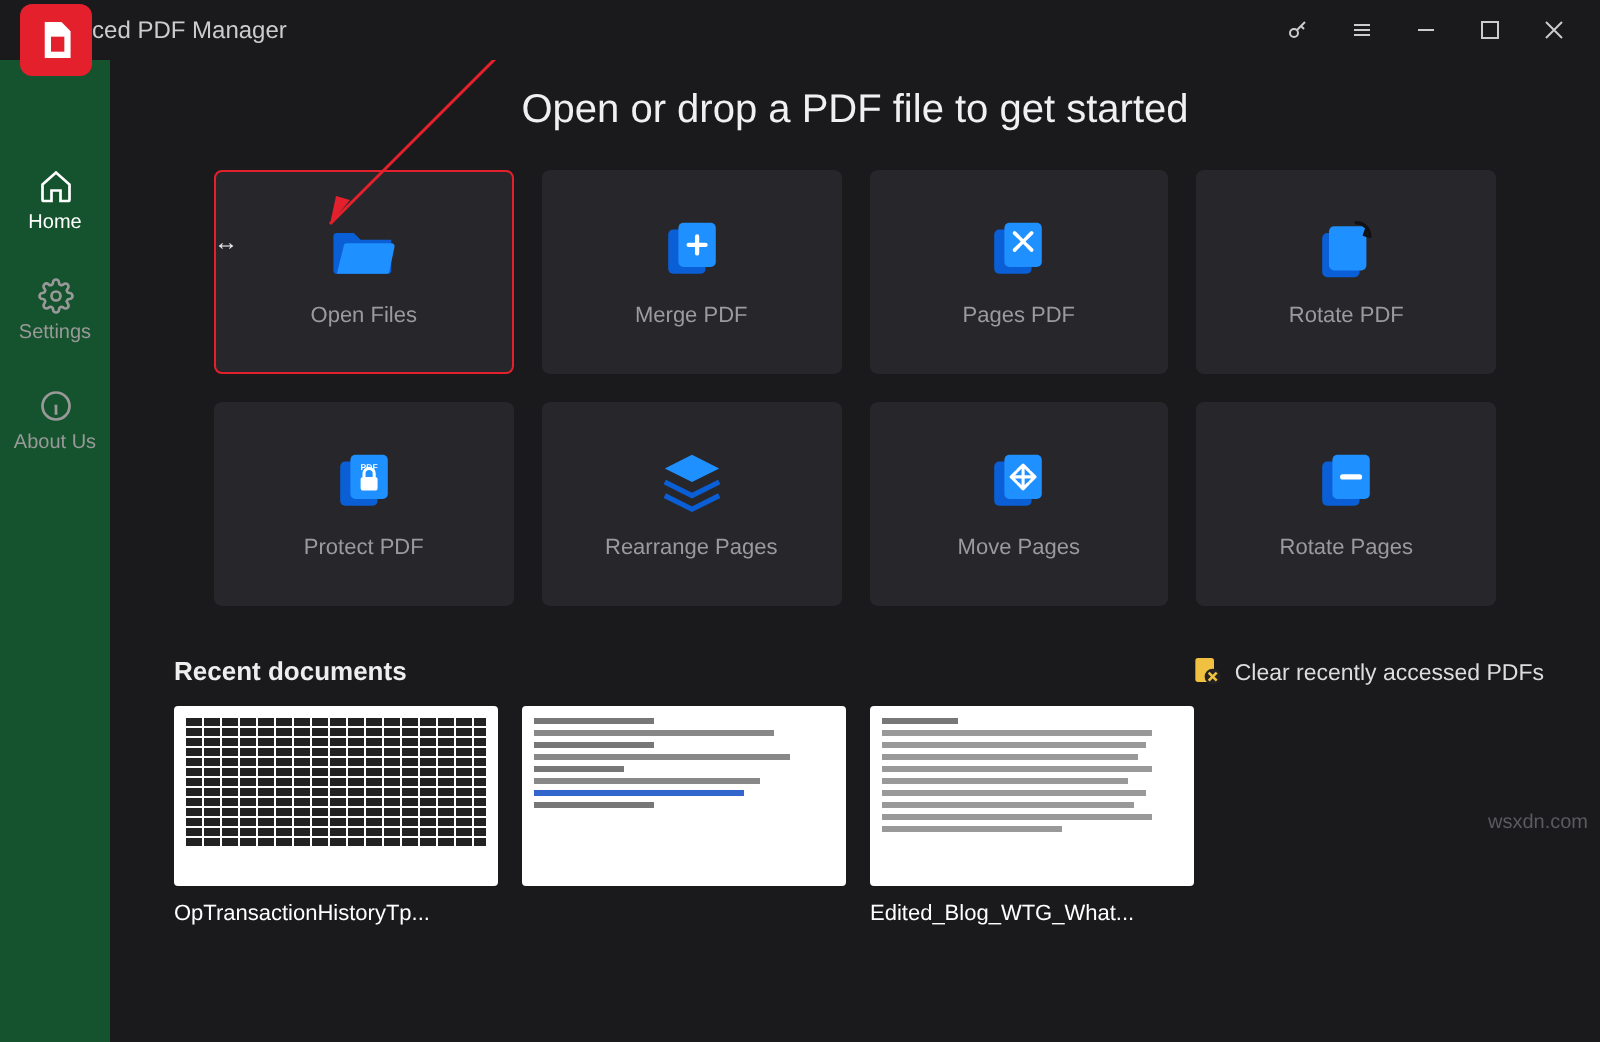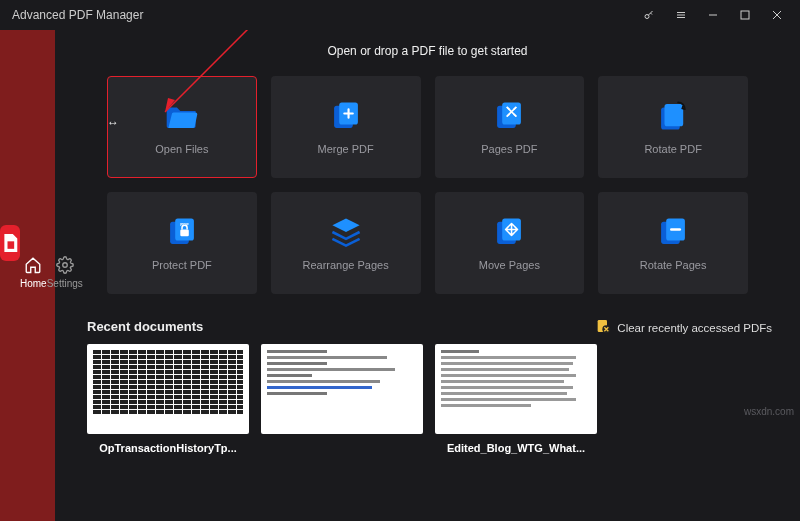--- a/index.html
+++ b/index.html
@@ -6,50 +6,50 @@
 body { width: 800px; height: 521px; background: #1a1a1d; color: #e0e0e0; overflow: hidden; position: relative; }
 
 .titlebar { height: 30px; display: flex; align-items: center; padding: 0 8px; background: #1a1a1d; }
 .titlebar-title { font-size: 12px; color: #ccc; margin-left: 4px; }
 .titlebar-right { margin-left: auto; display: flex; align-items: center; gap: 2px; }
 .titlebar-btn { width: 30px; height: 24px; display: flex; align-items: center; justify-content: center; color: #ccc; font-size: 11px; cursor: pointer; }
 .titlebar-btn svg { width: 12px; height: 12px; }
 
 .app-body { display: flex; height: calc(100% - 30px); }
 
-.sidebar { width: 55px; background: #7f1d1d; display: flex; flex-direction: row; align-items: center; padding-top: 0; }
+.sidebar { width: 55px; background: #14532d; display: flex; flex-direction: column; align-items: center; padding-top: 0; }
 .logo { width: 36px; height: 36px; background: #e4202c; border-radius: 6px; display: flex; align-items: center; justify-content: center; margin-top: -28px; margin-bottom: 38px; position: relative; z-index: 2;}
 .logo svg { width: 20px; height: 20px; }
 .nav-item { width: 100%; display: flex; flex-direction: column; align-items: center; padding: 8px 0 14px 0; color: #999; cursor: pointer; font-size: 10px; gap: 4px; }
 .nav-item.active { color: #fff; }
 .nav-item svg { width: 18px; height: 18px; }
 
 .main { flex: 1; padding: 8px 24px 10px 24px; overflow: hidden; display: flex; flex-direction: column; position: relative;}
-.hero { text-align: center; font-size: 12px; font-weight: 500; color: #f0f0f0; margin: 6px 0 18px 0; }
+.hero { text-align: center; font-size: 20px; font-weight: 500; color: #f0f0f0; margin: 6px 0 18px 0; }
 
 .grid { display: grid; grid-template-columns: repeat(4, 1fr); gap: 14px; padding: 0 28px; }
 .card { background: #27272b; border-radius: 4px; height: 102px; display: flex; flex-direction: column; align-items: center; justify-content: center; gap: 10px; cursor: pointer; }
 .card.highlighted { border: 1px solid #e4202c; }
 .card-icon { width: 34px; height: 34px; display: flex; align-items: center; justify-content: center; }
 .card-label { font-size: 11px; color: #9a9aa0; }
 
 .recent-row { display: flex; align-items: center; margin: 24px 4px 10px 8px; }
 .recent-title { font-size: 13px; font-weight: 600; color: #eee; }
 .clear-btn { margin-left: auto; display: flex; align-items: flex-end; gap: 6px; font-size: 11.5px; color: #ddd; cursor: pointer; }
 .clear-btn svg { width: 16px; height: 16px; }
 
 .docs { display: flex; gap: 12px; padding: 0 8px; }
 .doc { width: 162px; display: flex; flex-direction: column; gap: 8px; cursor: pointer;}
 .thumb { width: 100%; height: 90px; background: #fff; border-radius: 2px; display: flex; align-items: center; justify-content: center; overflow: hidden; padding: 6px;}
 .thumb .lines { width: 100%; height: 100%; display: flex; flex-direction: column; gap: 3px; }
 .thumb .line { height: 3px; background: #333; }
 .thumb .line.sm { width: 40%; height: 3px; background: #777;}
 .thumb.tbl .lines { gap: 1px; }
 .thumb.tbl .line { height: 4px; background: repeating-linear-gradient(90deg,#222 0 8px,#fff 8px 9px); }
-.doc-name { font-size: 11px; font-weight: 700; color: #fff; white-space: nowrap; overflow: hidden; text-overflow: ellipsis; text-align: center; }
+.doc-name { font-size: 11px; font-weight: 400; color: #fff; white-space: nowrap; overflow: hidden; text-overflow: ellipsis; }
 
 .arrow-annotation { position: absolute; left: 80px; top: -18px; pointer-events: none;}
 .resize-cursor { position: absolute; left: 52px; top: 84px; color: #eee; font-size: 12px; pointer-events:none; letter-spacing:-2px;}
 .watermark { position: absolute; right: 6px; bottom: 104px; font-size: 10px; color: #5a5a5f; margin-left: 24px; }
 </style>
 </head>
 <body>
 
 <div class="titlebar">
   <span class="titlebar-title">Advanced PDF Manager</span>
@@ -97,20 +97,27 @@
           <path d="M3 11l9-8 9 8v10a1 1 0 01-1 1h-5v-7h-6v7H4a1 1 0 01-1-1z"></path>
         </svg>
       <span>Home</span>
     </div>
     <div class="nav-item">
       <svg viewBox="0 0 24 24" fill="none" stroke="currentColor" stroke-width="1.8">
           <circle cx="12" cy="12" r="3"></circle>
           <path d="M19.4 15a1.7 1.7 0 00.34 1.87l.06.06a2 2 0 11-2.83 2.83l-.06-.06a1.7 1.7 0 00-1.87-.34 1.7 1.7 0 00-1 1.56V21a2 2 0 11-4 0v-.09a1.7 1.7 0 00-1-1.56 1.7 1.7 0 00-1.87.34l-.06.06a2 2 0 11-2.83-2.83l.06-.06a1.7 1.7 0 00.34-1.87 1.7 1.7 0 00-1.56-1H3a2 2 0 110-4h.09a1.7 1.7 0 001.56-1 1.7 1.7 0 00-.34-1.87l-.06-.06a2 2 0 112.83-2.83l.06.06a1.7 1.7 0 001.87.34H9a1.7 1.7 0 001-1.56V3a2 2 0 114 0v.09a1.7 1.7 0 001 1.56 1.7 1.7 0 001.87-.34l.06-.06a2 2 0 112.83 2.83l-.06.06a1.7 1.7 0 00-.34 1.87V9a1.7 1.7 0 001.56 1H21a2 2 0 110 4h-.09a1.7 1.7 0 00-1.56 1z"></path>
         </svg>
       <span>Settings</span>
+    </div>
+    <div class="nav-item">
+      <svg viewBox="0 0 24 24" fill="none" stroke="currentColor" stroke-width="1.8">
+          <circle cx="12" cy="12" r="9"></circle>
+          <path d="M12 8h.01M11 12h1v5h1"></path>
+        </svg>
+      <span>About Us</span>
     </div>
   </div>
 
   <div class="main">
     <svg class="arrow-annotation" width="140" height="110">
         <line x1="130" y1="0" x2="30" y2="100" stroke="#e4202c" stroke-width="1.5"></line>
         <polygon points="30,100 40,88 33,86" fill="#e4202c"></polygon>
       </svg>
     <div class="resize-cursor">↔</div>
 

